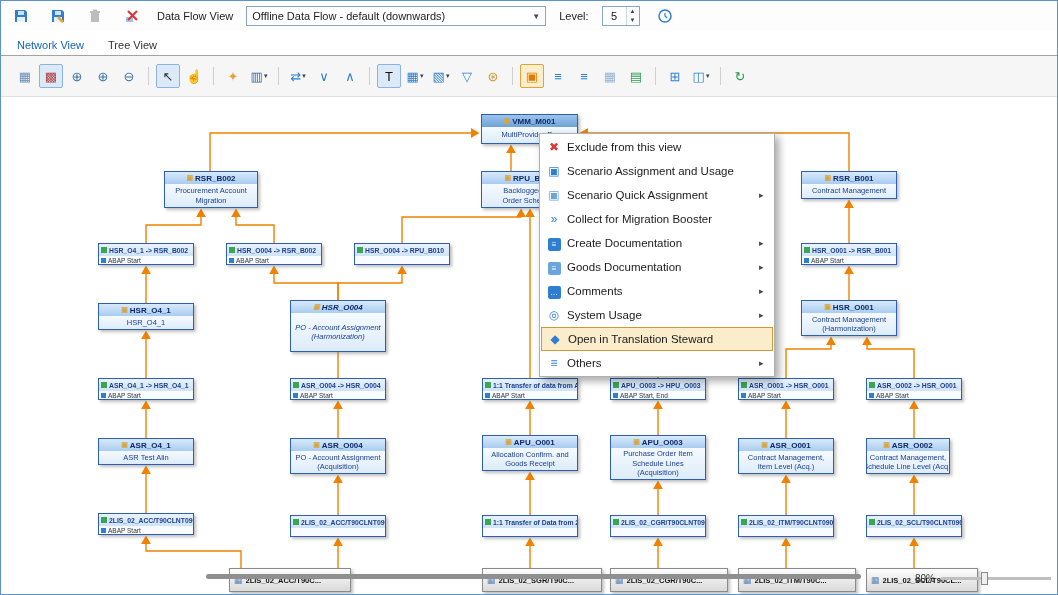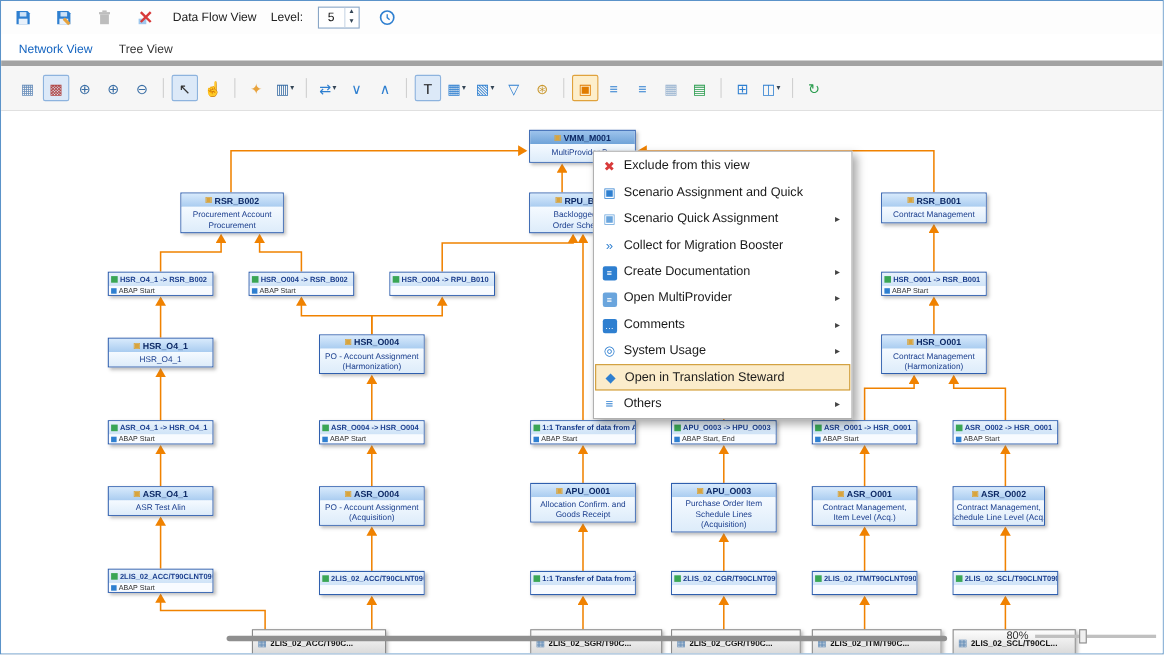--- a/index.html
+++ b/index.html
@@ -9,21 +9,21 @@
   .ibtn{width:22px;height:22px;display:flex;align-items:center;justify-content:center;border:1px solid transparent;border-radius:2px;}
   .lbl{font-size:11px;color:#222;white-space:nowrap;}
   .combo{width:300px;height:20px;border:1px solid #89a6c6;display:flex;align-items:center;padding:0 5px;font-size:11px;color:#222;justify-content:space-between;background:#fff;box-sizing:border-box;}
   .combo .arr{color:#446;font-size:8px;}
   .spin{width:38px;height:20px;border:1px solid #89a6c6;display:flex;background:#fff;box-sizing:border-box;}
   .spin .val{flex:1;text-align:center;font-size:11px;line-height:18px;color:#111;}
   .spin .btns{width:12px;display:flex;flex-direction:column;border-left:1px solid #c9d6e6;}
   .spin .btns span{flex:1;font-size:6px;line-height:9px;text-align:center;color:#345;}
   .actuality{margin-left:auto;font-size:11px;color:#222;white-space:nowrap;padding-right:4px;}
   
-  .tabs{height:24px;display:flex;align-items:flex-end;background:#fff;border-bottom:5px solid #a3a3a3;padding-left:4px;flex:0 0 auto;}
+  .tabs{height:24px;display:flex;align-items:flex-end;background:#fff;border-bottom:1px solid #a3a3a3;padding-left:4px;flex:0 0 auto;}
   .tab{padding:3px 12px 4px;font-size:11px;color:#333;}
   .tab.active{color:#1464c0;}
   
   .tbar{height:40px;background:#f6f6f6;border-bottom:1px solid #e0e0e0;display:flex;align-items:center;padding:0 12px;gap:2px;flex:0 0 auto;}
   .tbtn{min-width:24px;height:24px;border:1px solid transparent;border-radius:2px;display:flex;align-items:center;justify-content:center;font-size:13px;gap:1px;box-sizing:border-box;padding:0 2px;}
   .tbtn.pressed{background:#dce9f8;border-color:#8db3de;}
   .tbtn.pressedo{background:#fdeecb;border-color:#e0a23c;}
   .tbtn .dd{font-size:7px;color:#345;}
   .tsep{width:1px;height:18px;background:#d0d0d0;margin:0 5px;}
   
@@ -85,20 +85,24 @@
           <rect x="6" y="1.5" width="4" height="1.5" fill="#bdbdbd"></rect>
         </svg>
       </span>
     <span class="ibtn">
         <svg width="16" height="16" viewBox="0 0 16 16">
           <rect x="2" y="9" width="7" height="5" fill="#9ec7ee"></rect>
           <path d="M4 3 L13 12 M13 3 L4 12" stroke="#d83a3a" stroke-width="2.2" fill="none"></path>
         </svg>
       </span>
     <span class="lbl">Data Flow View</span>
+    <div class="combo">
+      <span>Offline Data Flow - default (downwards)</span>
+      <span class="arr">▼</span>
+    </div>
     <span class="lbl">Level:</span>
     <div class="spin">
       <span class="val">5</span>
       <span class="btns">
           <span>▲</span>
           <span>▼</span>
         </span>
     </div>
     <span class="ibtn">
         <svg width="16" height="16" viewBox="0 0 16 16">
@@ -259,21 +263,21 @@
             <div class="nl">MultiProvider P...</div>
           </div>
         </div>
         <div class="node" style="left: 163px; top: 74px; width: 94px; height: 37px;">
           <div class="nh">
             <span class="cube">▣</span>
             <span>RSR_B002</span>
           </div>
           <div class="nb">
             <div class="nl">Procurement Account</div>
-            <div class="nl">Procurement</div>
+            <div class="nl">Migration</div>
           </div>
         </div>
         <div class="node" style="left: 480px; top: 74px; width: 96px; height: 37px;">
           <div class="nh">
             <span class="cube">▣</span>
             <span>RPU_B010</span>
           </div>
           <div class="nb">
             <div class="nl">Backlogged P...</div>
             <div class="nl">Order Schedu...</div>
@@ -290,21 +294,21 @@
         </div>
         <div class="node" style="left: 97px; top: 206px; width: 96px; height: 27px;">
           <div class="nh">
             <span class="cube">▣</span>
             <span>HSR_O4_1</span>
           </div>
           <div class="nb">
             <div class="nl">HSR_O4_1</div>
           </div>
         </div>
-        <div class="node" style="left: 289px; top: 203px; width: 96px; height: 36px;">
+        <div class="node" style="left: 289px; top: 203px; width: 96px; height: 52px; font-style: italic;">
           <div class="nh">
             <span class="cube">▣</span>
             <span>HSR_O004</span>
           </div>
           <div class="nb">
             <div class="nl">PO - Account Assignment</div>
             <div class="nl">(Harmonization)</div>
           </div>
         </div>
         <div class="node" style="left: 800px; top: 203px; width: 96px; height: 36px;">
@@ -542,41 +546,41 @@
       </div>
 
     <div class="ctx" id="ctxMenu">
         <div class="mi">
           <span class="mic"><span style="color: rgb(216, 58, 58);">✖</span></span>
           <span class="mlabel">Exclude from this view</span>
           <span class="marr"></span>
         </div>
         <div class="mi">
           <span class="mic"><span style="color: rgb(46, 127, 208);">▣</span></span>
-          <span class="mlabel">Scenario Assignment and Quick</span>
+          <span class="mlabel">Scenario Assignment and Usage</span>
           <span class="marr"></span>
         </div>
         <div class="mi">
           <span class="mic"><span style="color: rgb(106, 165, 221);">▣</span></span>
           <span class="mlabel">Scenario Quick Assignment</span>
           <span class="marr">▸</span>
         </div>
         <div class="mi">
           <span class="mic"><span style="color: rgb(46, 127, 208);">»</span></span>
           <span class="mlabel">Collect for Migration Booster</span>
           <span class="marr"></span>
         </div>
         <div class="mi">
           <span class="mic"><span class="micsq" style="background: rgb(46, 127, 208);">≡</span></span>
           <span class="mlabel">Create Documentation</span>
           <span class="marr">▸</span>
         </div>
         <div class="mi">
           <span class="mic"><span class="micsq" style="background: rgb(106, 165, 221);">≡</span></span>
-          <span class="mlabel">Open MultiProvider</span>
+          <span class="mlabel">Goods Documentation</span>
           <span class="marr">▸</span>
         </div>
         <div class="mi">
           <span class="mic"><span class="micsq" style="background: rgb(46, 127, 208);">…</span></span>
           <span class="mlabel">Comments</span>
           <span class="marr">▸</span>
         </div>
         <div class="mi">
           <span class="mic"><span style="color: rgb(46, 127, 208);">◎</span></span>
           <span class="mlabel">System Usage</span>

